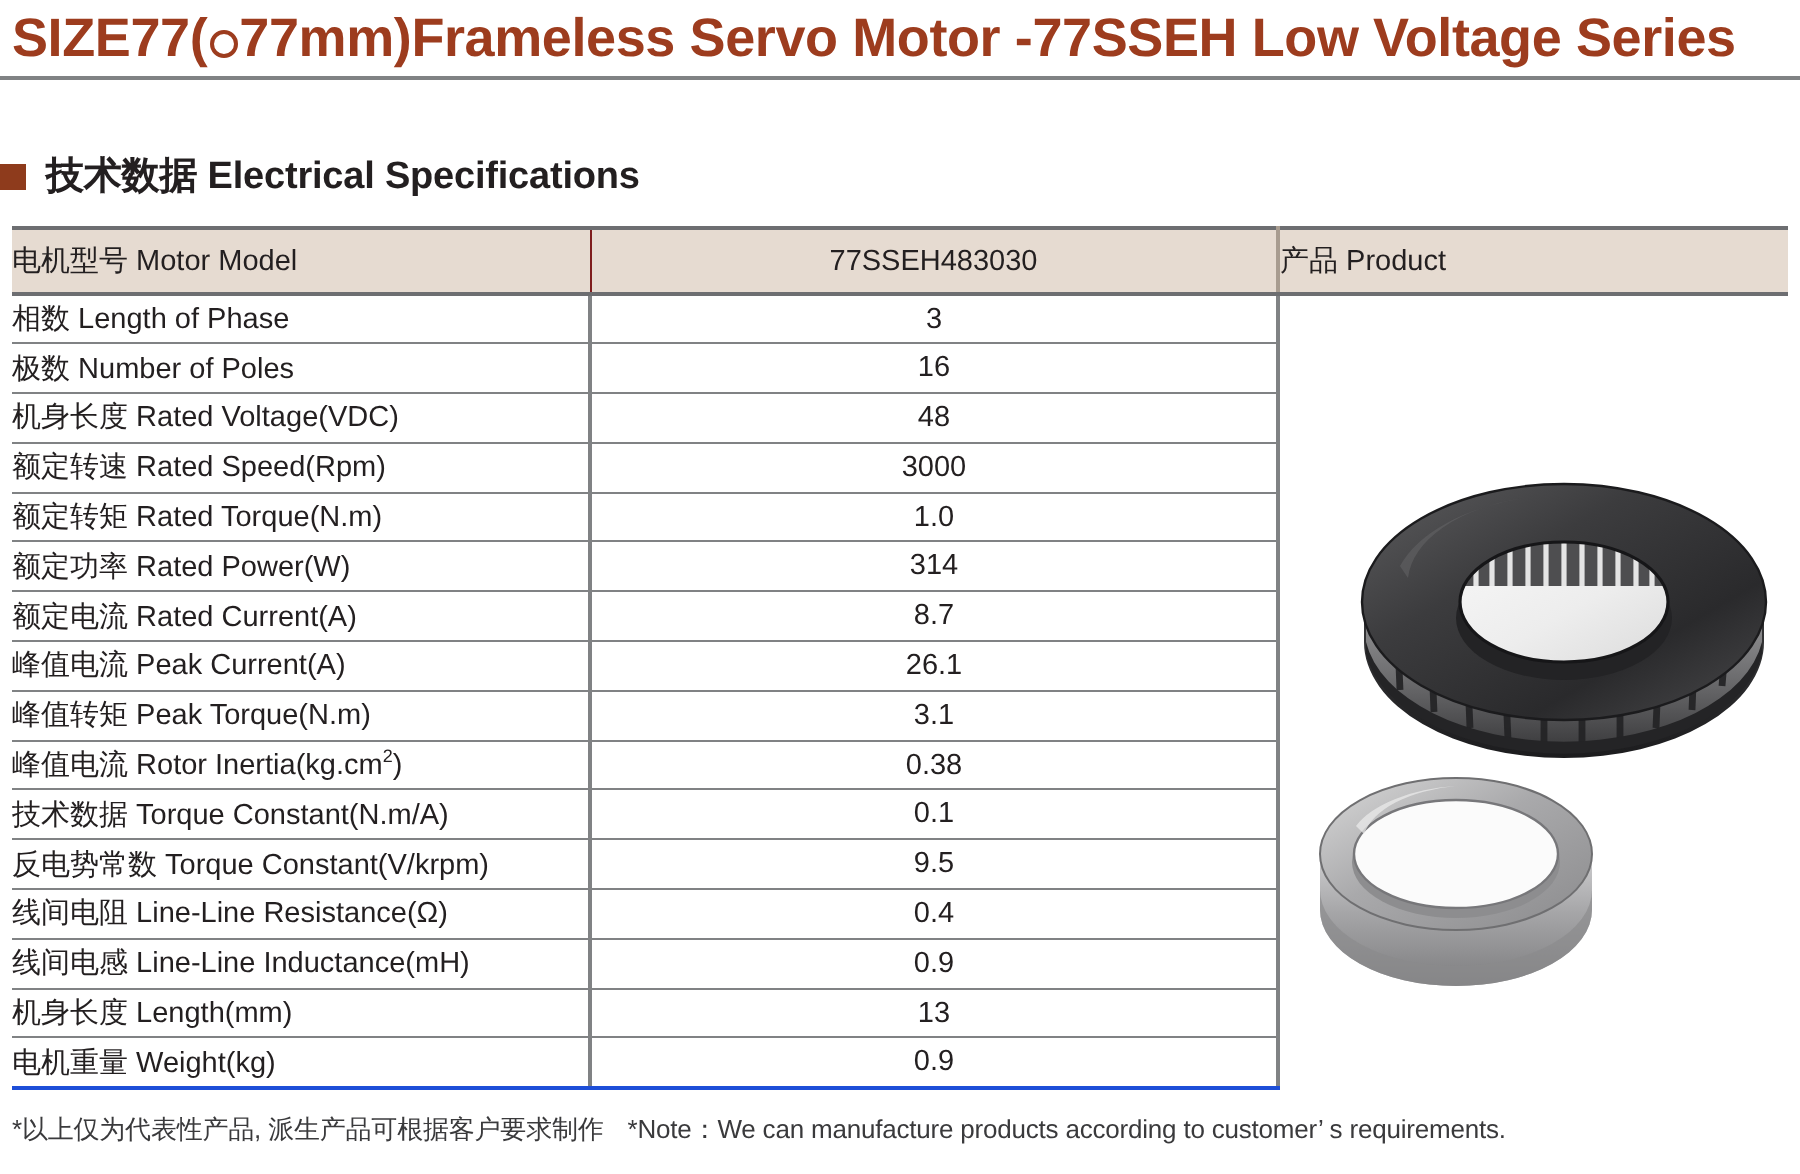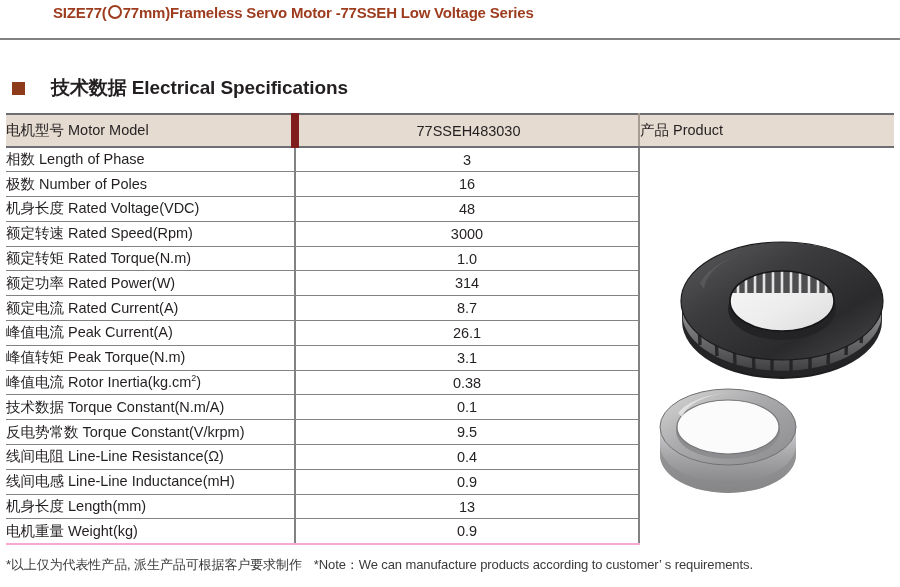--- a/index.html
+++ b/index.html
@@ -15,26 +15,25 @@
     color: #231f20;
     position: relative;
     overflow: hidden;
   }
 
   
   .page-title {
     position: absolute;
     left: 6px;
     top: 4px;
-    font-size: 15px;
+    font-size: 27px;
     font-weight: 700;
     letter-spacing: -0.2px;
     color: #9d3c1e;
     white-space: nowrap;
-    margin-left: 47px;
   }
   .page-title .circ {
     display: inline-block;
     width: 14px;
     height: 14px;
     border: 2.2px solid #9d3c1e;
     border-radius: 50%;
     vertical-align: -1px;
     margin: 0 1px 0 1px;
   }
@@ -44,25 +43,25 @@
     left: 0;
     top: 38px;
     width: 900px;
     height: 2px;
     background: #808284;
   }
 
   
   .section-head {
     position: absolute;
-    left: 12px;
+    left: 0;
     top: 75px;
     display: flex;
     align-items: center;
-    gap: 26px;
+    gap: 10px;
   }
   .section-bullet {
     width: 13px;
     height: 13px;
     background: #8e3b1c;
     flex: 0 0 auto;
   }
   .section-label {
     font-size: 19px;
     font-weight: 700;
@@ -94,39 +93,39 @@
     height: 33px;
     border-top: 2px solid #6d6e71;
     border-bottom: 2px solid #6d6e71;
     font-size: 14.5px;
     color: #231f20;
     vertical-align: middle;
   }
   .hdr-name {
     padding-left: 8px;
     text-align: left;
-    border-right: 8px solid #7f1d1d;
+    border-right: 1px solid #7f1d1d;
   }
   .hdr-value {
     text-align: center;
     border-right: 2px solid #a89c90;
   }
   .hdr-prod {
     text-align: left;
   }
 
   .data-row td {
     height: 24.8px;
     font-size: 14.5px;
     color: #231f20;
     border-bottom: 1.4px solid #808284;
     vertical-align: middle;
   }
   .data-row:last-child td {
-    border-bottom: 2px solid #f9a8d4;
+    border-bottom: 2px solid #1d4ed8;
   }
   .cell-name {
     padding-left: 8px;
     text-align: left;
     border-right: 2px solid #808284;
     white-space: nowrap;
   }
   .cell-value {
     text-align: center;
     border-right: 2px solid #808284;

